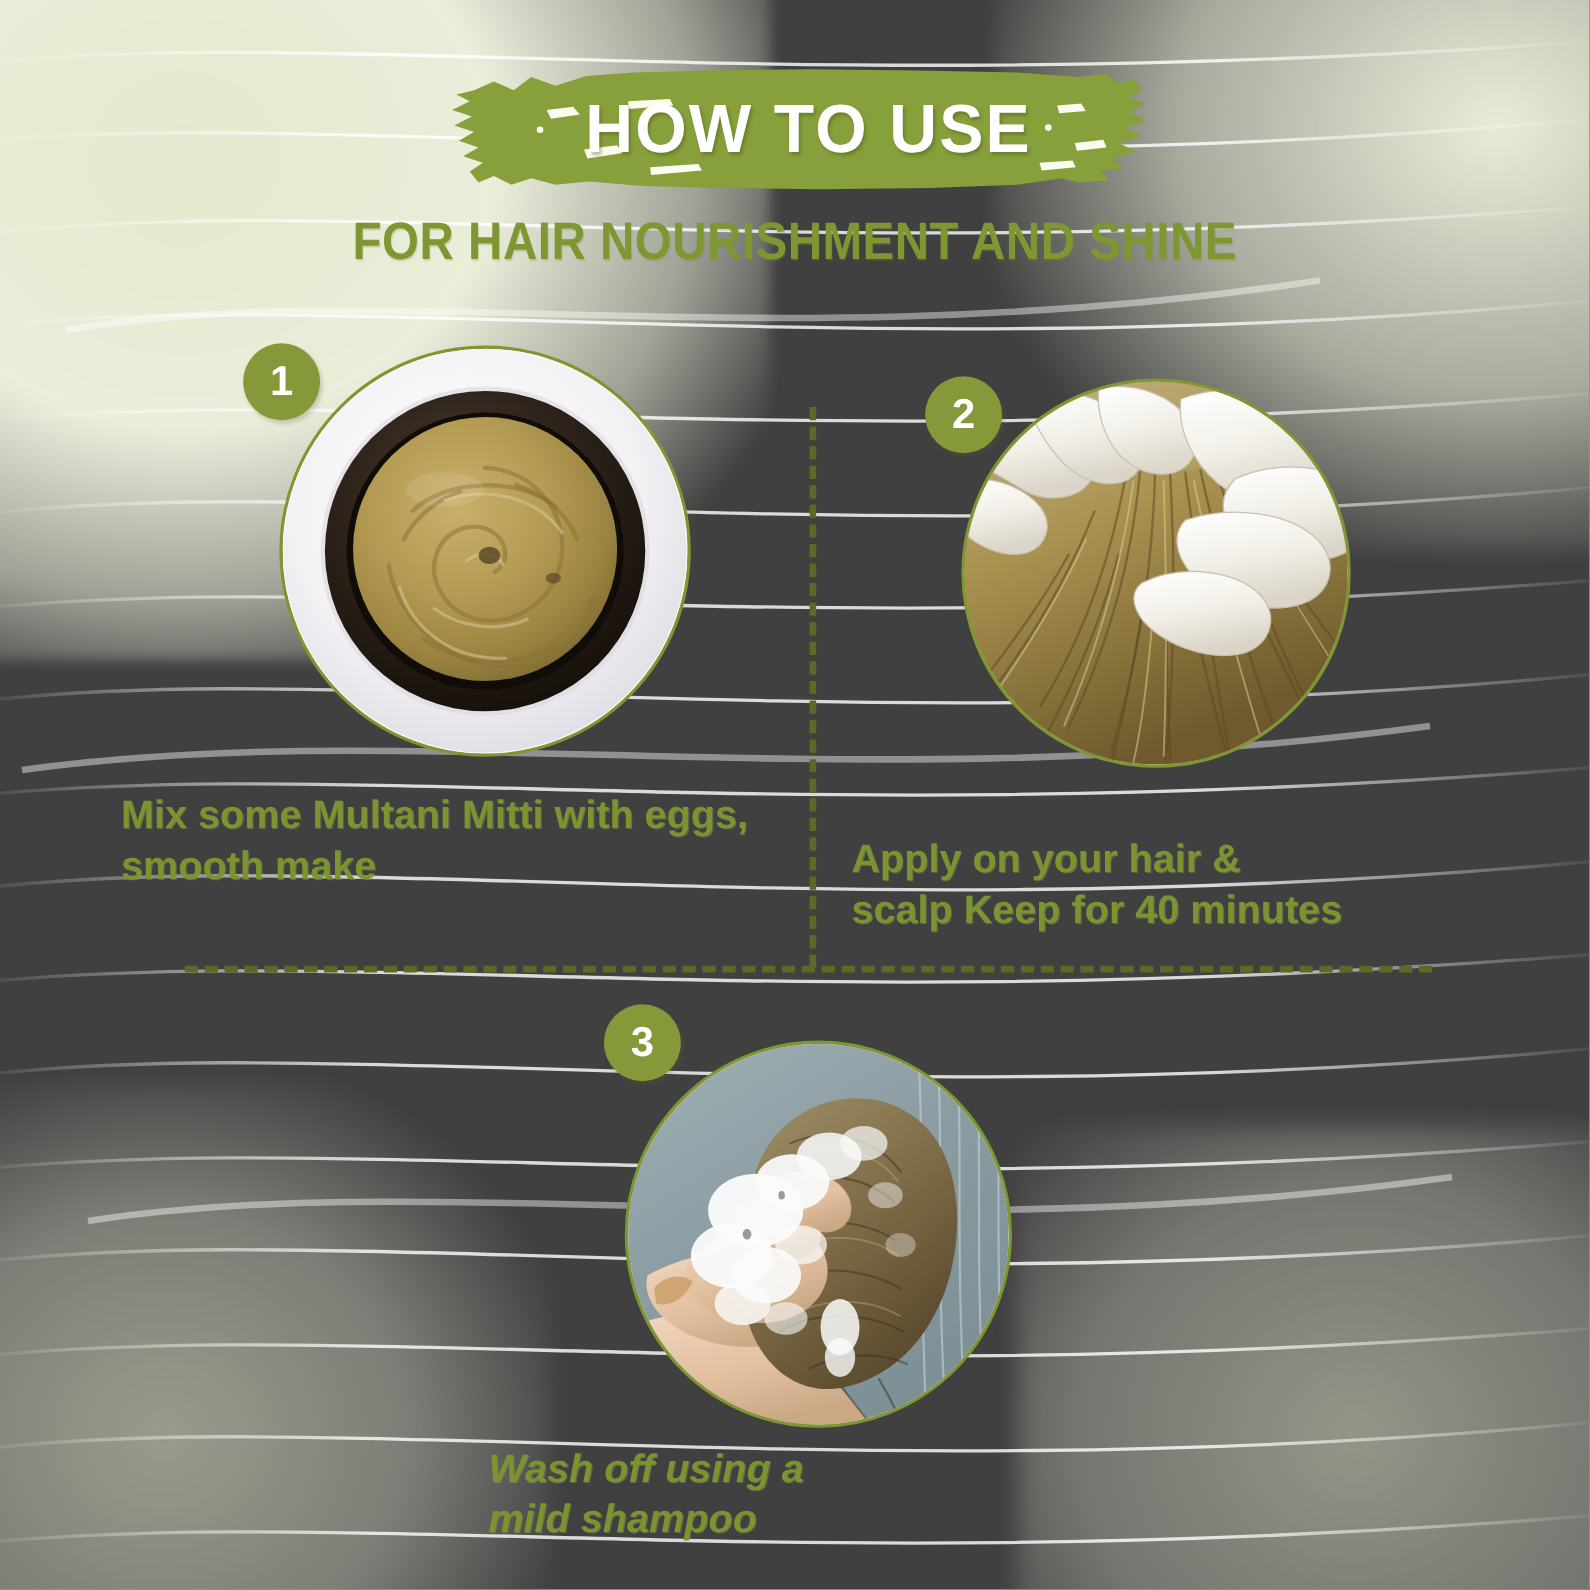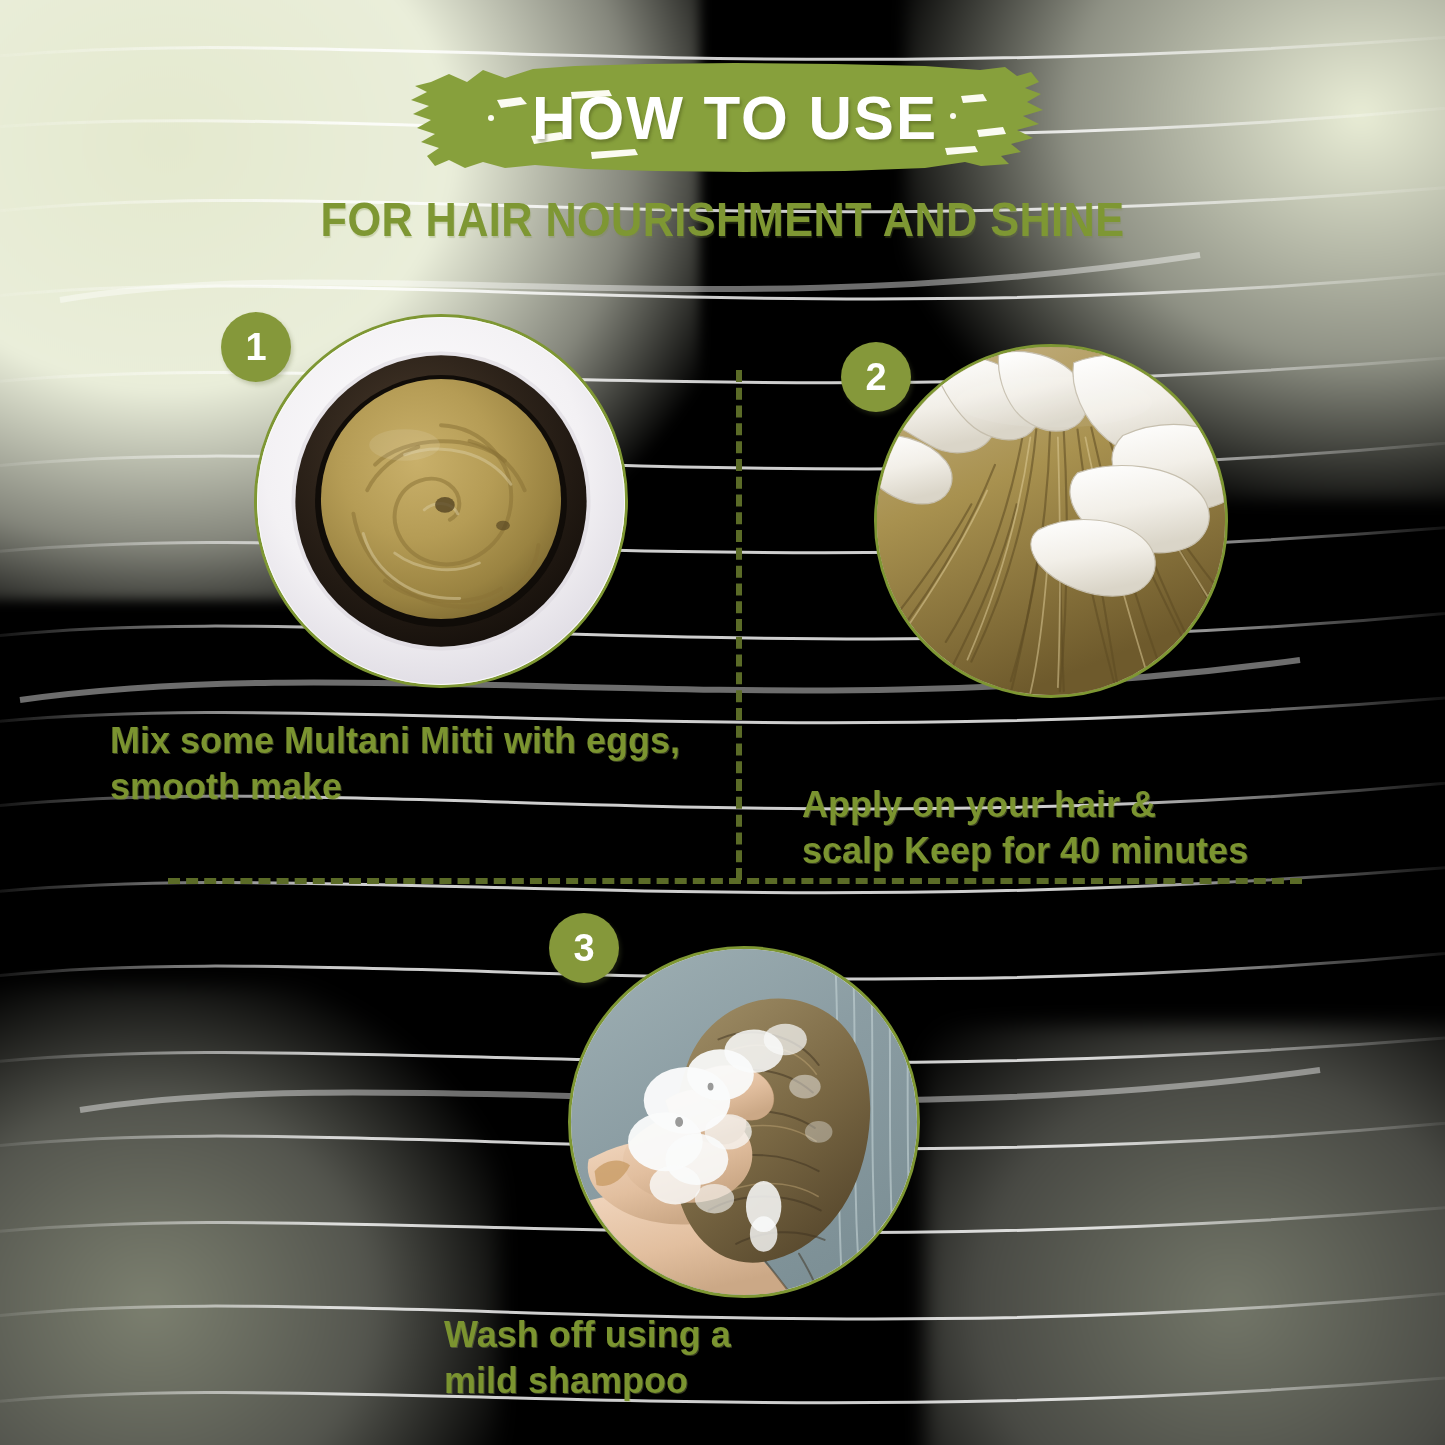--- a/index.html
+++ b/index.html
@@ -5,21 +5,21 @@
   html,body{margin:0;padding:0;}
   body{
     width:1445px;height:1445px;
     font-family:"Liberation Sans", sans-serif;
     background:#FAFAF0;
     overflow:hidden;
   }
   #stage{
     position:relative;
     width:1445px;height:1445px;
-    background:#000000;
+    background:#404040;
     overflow:hidden;
   }
   
   .wash{position:absolute;pointer-events:none;}
   .wash-tl{
     left:-120px;top:-160px;width:820px;height:760px;
     background:radial-gradient(ellipse at 35% 40%, #E4E9CE 0%, #EAEEDA 38%, rgba(240,243,224,0.55) 62%, rgba(250,250,240,0) 80%);
     filter:blur(6px);
   }
   .wash-tr{
@@ -294,21 +294,21 @@
 
         <g fill="url(#glove)" stroke="#C6BFAE" stroke-width="1.2">
           <path d="M200,16 C236,2 286,6 318,30 C344,50 350,84 330,102 C306,122 262,116 234,94 C210,74 196,42 200,16 Z"></path>
           <path d="M250,90 C290,72 340,76 362,100 C380,120 372,150 348,160 C320,172 276,162 252,140 C234,124 236,104 250,90 Z"></path>
           <path d="M204,128 C244,114 300,120 326,146 C348,168 338,198 310,206 C278,216 232,202 210,178 C194,160 192,140 204,128 Z"></path>
           <path d="M164,186 C200,168 252,174 274,198 C292,218 282,246 254,252 C222,258 182,242 164,220 C154,206 154,194 164,186 Z"></path>
         </g>
         <ellipse cx="180" cy="56" rx="100" ry="26" fill="#FFFFFF" opacity="0.08"></ellipse>
       </svg>
     </div>
-    <div class="caption" style="left:802px;top:758px;width:540px;margin-top:24px;">
+    <div class="caption" style="left:774px;top:758px;width:540px;">
       <div>Apply on your hair &amp;</div>
       <div>scalp Keep for 40 minutes</div>
     </div>
   </div>
 
   <div class="step">
     <div class="badge" style="left:549px;top:913px;">
       <span>3</span>
     </div>
     <div class="photo" style="left:568px;top:946px;width:352px;height:352px;">
@@ -384,19 +384,19 @@
           <ellipse cx="252" cy="186" rx="14" ry="11" opacity="0.35"></ellipse>
         </g>
         <g fill="#3A3A38" opacity="0.5">
           <ellipse cx="110" cy="176" rx="4" ry="5"></ellipse>
           <ellipse cx="142" cy="140" rx="3" ry="4"></ellipse>
         </g>
 
         <path d="M24,226 C34,214 50,212 60,220 C52,236 38,244 26,240 Z" fill="#C79A62" opacity="0.75"></path>
       </svg>
     </div>
-    <div class="caption" style="left:444px;top:1312px;width:600px;">
+    <div class="caption" style="left:444px;top:1312px;width:600px;font-style:italic;">
       <div>Wash off using a</div>
       <div>mild shampoo</div>
     </div>
   </div>
 
 </div>
 
 </body></html>

